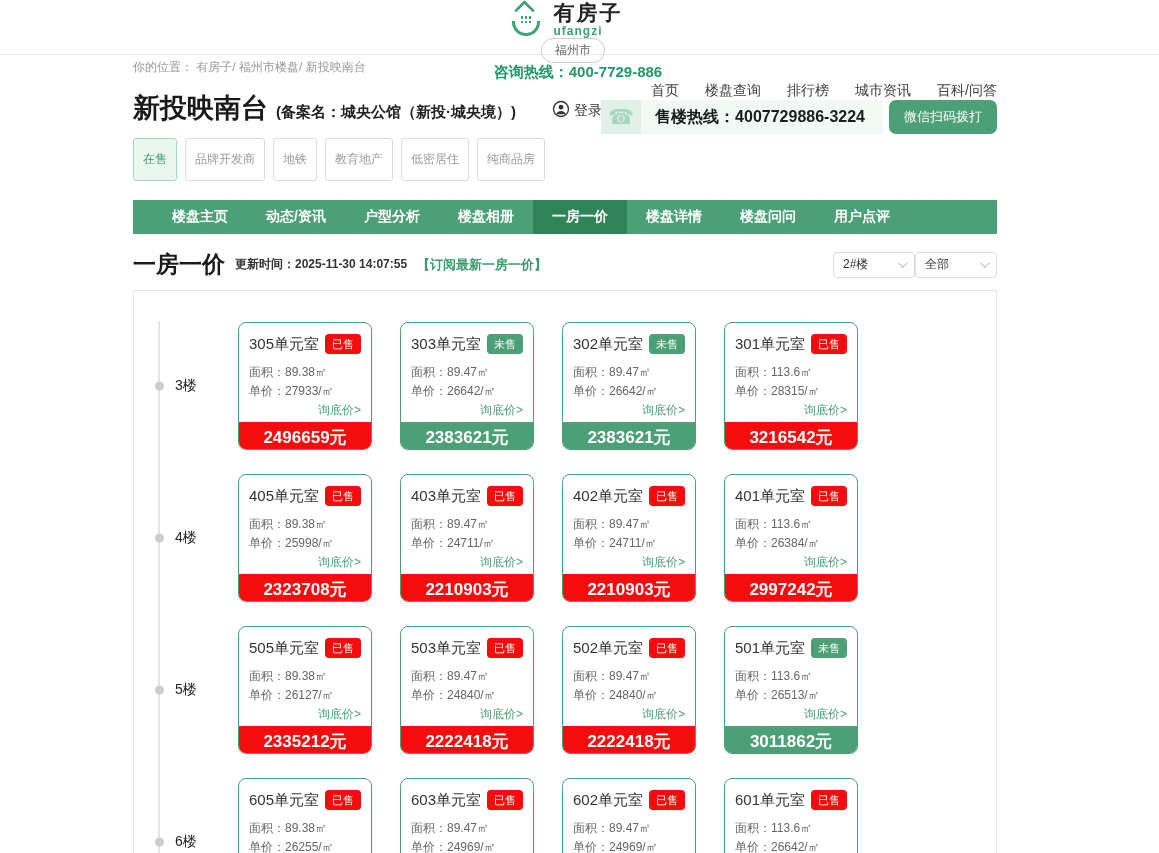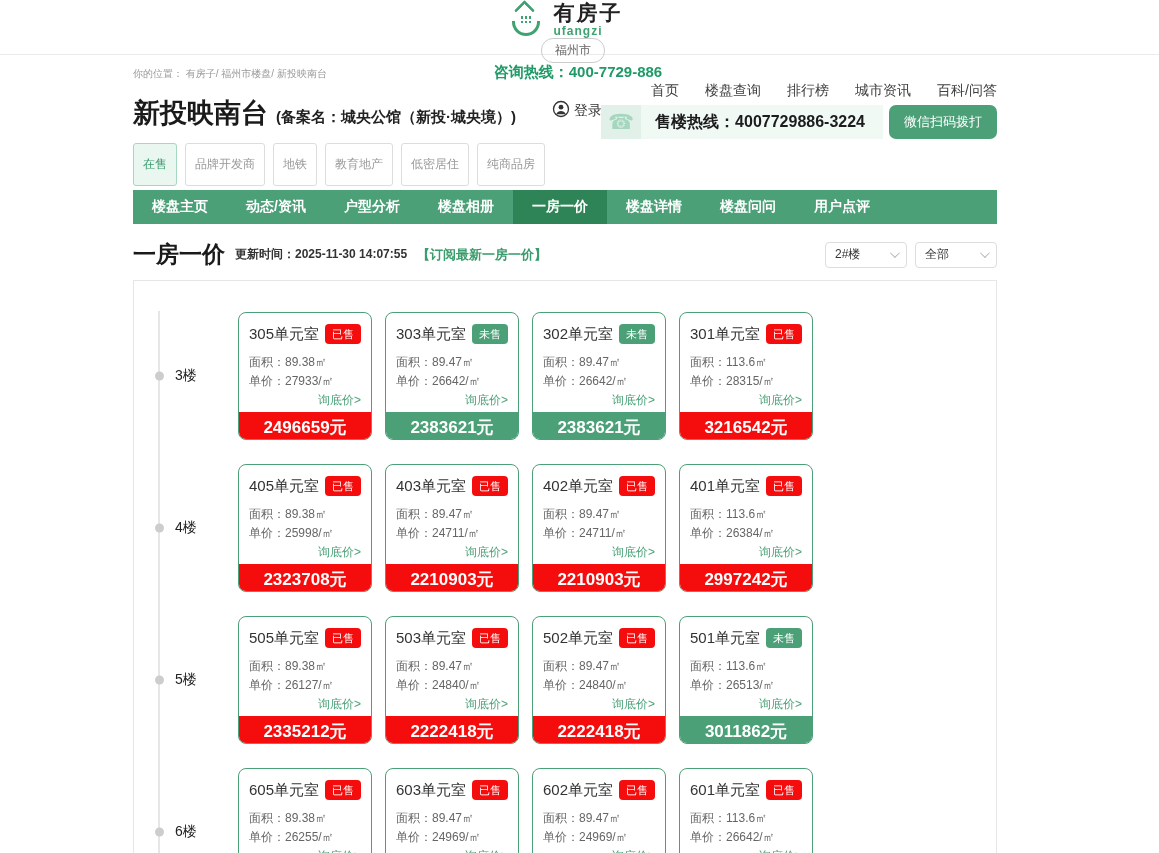--- a/index.html
+++ b/index.html
@@ -25,68 +25,68 @@
   .city-pill { margin-left:16px; font-size:12px; color:#666; border:1px solid #ccc;
     border-radius:12px; padding:3px 13px; cursor:pointer; }
   .consult { margin-left:26px; font-size:15px; font-weight:bold; color:#1d9a66; }
   .topnav { margin-left:auto; }
   .topnav ul { list-style:none; display:flex; align-items:center; }
   .topnav li { font-size:14px; color:#404040; margin-left:26px; cursor:pointer; white-space:nowrap; }
   .login { display:flex; align-items:center; margin-left:24px; font-size:14px; cursor:pointer; }
   .login svg { margin-right:4px; }
 
   
-  .breadcrumb { margin-top:12px; font-size:10px; color:#999; }
+  .breadcrumb { margin-top:4px; font-size:12px; color:#999; }
   .breadcrumb a { color:#999; text-decoration:none; cursor:pointer; }
 
   
   .prop-head { position:relative; margin-top:14px; }
   .title-line { display:flex; align-items:baseline; }
   .prop-title { font-size:27px; font-weight:bold; color:#1a1a1a; }
   .prop-subtitle { font-size:15px; font-weight:bold; color:#222; margin-left:8px; }
   .tag-row { margin-top:12px; display:flex; gap:8px; }
   .tag { font-size:12px; color:#999; border:1px solid #ddd; background:#fff;
     border-radius:3px; padding:12px 9px; }
   .tag-green { color:#3a9b6c; border-color:#a6d8bf; background:#eaf6f0; }
   .sale-hotline-wrap { position:absolute; right:0; top:10px; display:flex; align-items:stretch; height:34px; }
   .phone-tile { width:40px; background:#e1f1e9; display:flex; align-items:center; justify-content:center;
     font-size:21px; color:#a7d6bf; }
   .hotline-body { background:#f1f9f5; display:flex; align-items:center; padding:0 18px 0 14px; }
   .hotline-text { font-size:16px; font-weight:bold; color:#1c1c1c; white-space:nowrap; }
   .wechat-btn { margin-left:6px; background:#4ba077; color:#fff; font-size:13px; border:none;
     padding:0 15px; border-radius:7px; cursor:pointer; display:flex; align-items:center; }
 
   
-  .tabbar { margin-top:4px; background:#4ba077; display:flex; height:34px; }
+  .tabbar { margin-top:19px; background:#4ba077; display:flex; height:34px;padding-left:20px; }
   .tab { color:#fff; font-size:14px; font-weight:bold; padding:0 19px; display:flex;
     align-items:center; cursor:pointer; white-space:nowrap; }
   .tab.active { background:#2e8457; }
 
   
   .section-head { margin-top:15px; display:flex; align-items:center; }
   .section-title { font-size:23px; font-weight:bold; color:#1a1a1a; }
   .update-txt { margin-left:10px; font-size:12px; font-weight:bold; color:#333; }
   .subscribe { margin-left:10px; font-size:13px; font-weight:bold; color:#3a9b6c; cursor:pointer; }
-  .selects { margin-left:auto; display:flex; gap:8px; }
+  .selects { margin-left:auto; display:flex; }
   .select { width:82px; height:26px; border:1px solid #ddd; border-radius:4px; background:#fff;
     display:flex; align-items:center; justify-content:space-between; padding:0 9px;
     font-size:12px; color:#333; cursor:pointer; }
   .chev { width:7px; height:7px; border-right:1.5px solid #b9b9b9; border-bottom:1.5px solid #b9b9b9;
     transform:rotate(45deg) translateY(-2px); }
 
   
   .panel { margin-top:10px; border:1px solid #e6e6e6; position:relative; padding:31px 0 40px; min-height:700px; }
   .timeline { position:absolute; left:24px; top:30px; bottom:0; width:2px; background:#e6e6e6; }
   .floor-row { display:flex; margin-bottom:24px; position:relative; }
   .rail { width:104px; flex:none; position:relative; }
   .dot { position:absolute; left:21px; top:50%; transform:translateY(-50%);
     width:9px; height:9px; border-radius:50%; background:#cdcdcd; }
   .floor-label { position:absolute; left:41px; top:50%; transform:translateY(-50%);
     font-size:14px; font-weight:normal; color:#222; white-space:nowrap; }
-  .cards { display:flex; gap:13px; }
+  .cards { display:flex; gap:28px; }
   .unit-card { width:134px; height:128px; border:1px solid #4ba077; border-radius:8px;
     background:#fff; overflow:hidden; display:flex; flex-direction:column; cursor:pointer; }
   .card-top { flex:1; padding:11px 10px 3px; }
   .card-head { display:flex; align-items:center; justify-content:space-between; margin-bottom:9px; }
   .unit-name { font-size:15px; color:#333; }
   .badge { font-size:11px; color:#fff; padding:2.5px 7px; border-radius:4px; white-space:nowrap; }
   .badge.sold { background:#f50d0d; }
   .badge.unsold { background:#4ba077; }
   .info-line { font-size:12px; color:#666; line-height:1.6; white-space:nowrap; }
   .ask { text-align:right; font-size:12px; color:#4ba077; margin-top:1px; cursor:pointer; }

